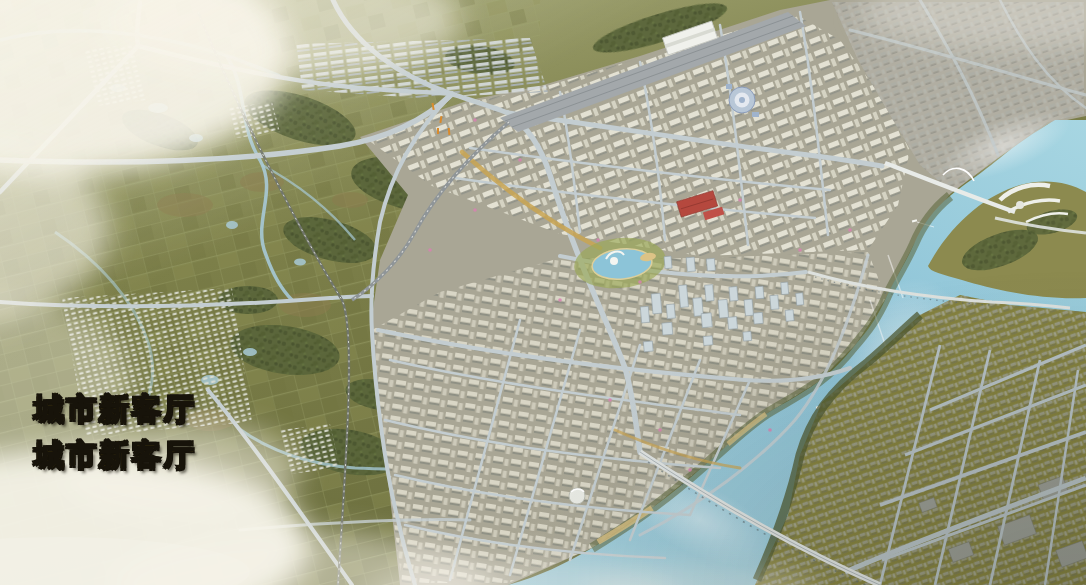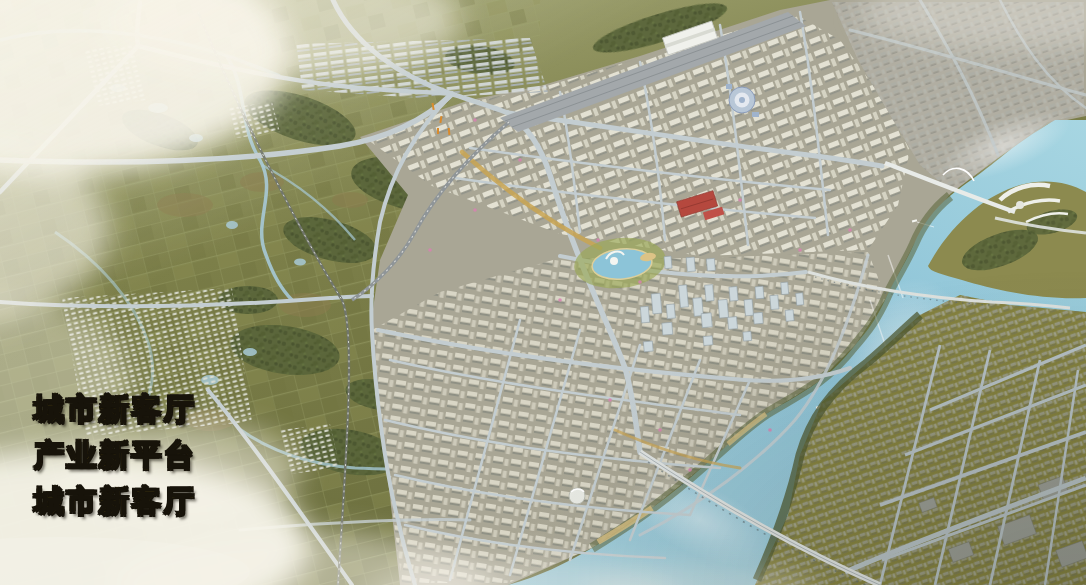--- a/index.html
+++ b/index.html
@@ -378,16 +378,15 @@
     <ellipse cx="700" cy="595" rx="120" ry="30" opacity="0.3"></ellipse>
     <ellipse cx="1010" cy="12" rx="150" ry="38" opacity="0.35"></ellipse>
   </g>
 
   <rect x="0" y="0" width="1086" height="585" fill="url(#gLight)"></rect>
   <rect x="0" y="0" width="1086" height="585" fill="url(#gVig)"></rect>
 </svg>
 
   <div class="slogan">
     <div class="slogan-line">城市新客厅</div>
-    <div class="slogan-line">产业新平台</div>
     <div class="slogan-line">城市新客厅</div>
   </div>
 </div>
 
 </body></html>

